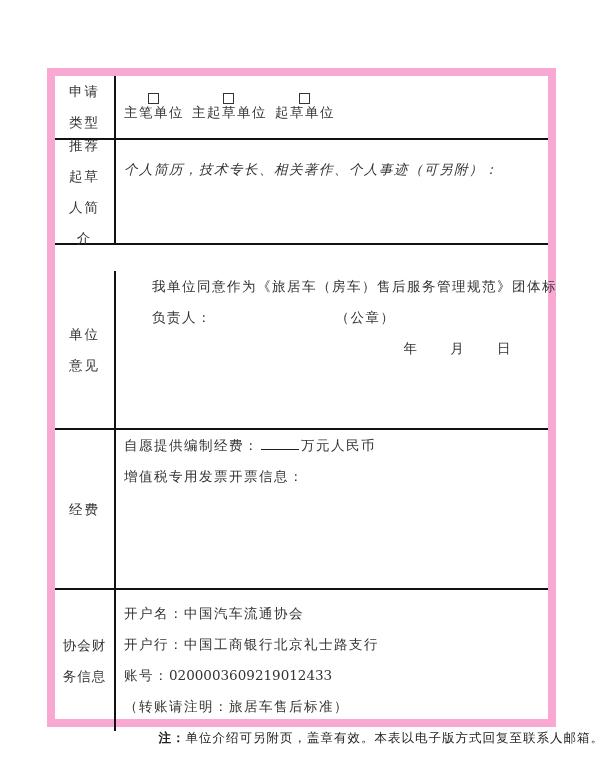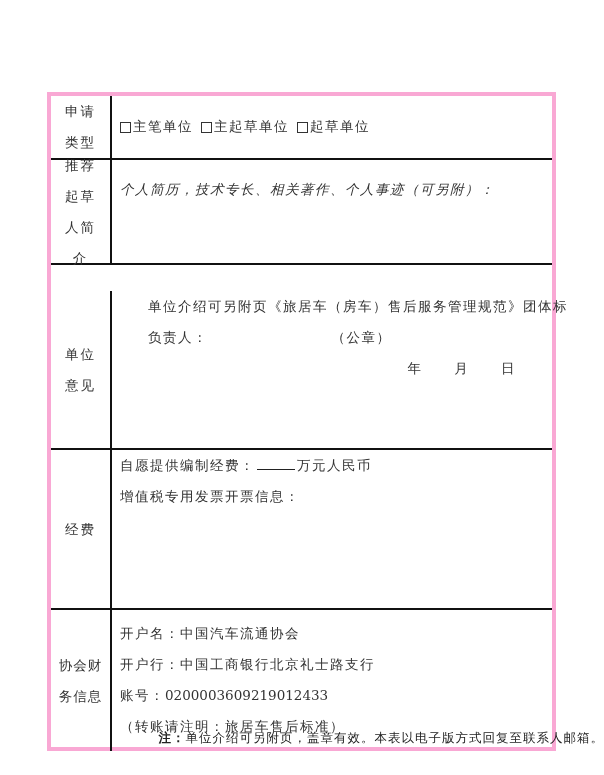--- a/index.html
+++ b/index.html
@@ -15,23 +15,22 @@
       font-family: "DejaVu Serif", "Liberation Serif", serif;
       color: #333333;
       font-size: 13.5px;
     }
     .form-table {
       position: absolute;
       left: 47px;
       top: 68px;
       width: 509px;
       height: 659px;
-      border: 4px solid #f9a8d4;
-      box-sizing: border-box;
-      margin-top: 24px;
+      border: 8px solid #f9a8d4;
+      box-sizing: border-box;
     }
     .row {
       position: absolute;
       left: 0;
       right: 0;
       box-sizing: border-box;
       border-bottom: 2px solid #111111;
     }
     .row:last-child { border-bottom: none; }
     .label-cell {
@@ -73,20 +72,21 @@
     .checkbox-group {
       display: flex;
       height: 100%;
       align-items: center;
     }
     .checkbox-item {
       display: inline-flex;
       align-items: center;
       margin-right: 8px;
       letter-spacing: 1.5px;
+      flex-direction: column;
     }
     .checkbox-box {
       display: inline-block;
       width: 11px;
       height: 11px;
       border: 1px solid #333333;
       margin-right: 2px;
       box-sizing: border-box;
     }
     .blank-line {
@@ -155,21 +155,21 @@
       <div class="line italic">个人简历，技术专长、相关著作、个人事迹（可另附）：</div>
     </div>
   </div>
 
   <div class="row" style="top:195px; height:159px;">
     <div class="label-cell">
       <span>单位</span>
       <span>意见</span>
     </div>
     <div class="content-cell" style="padding-top:0;">
-      <div class="line indent">单位介绍可另附页《旅居车（房车）售后服务管理规范》团体标</div>
+      <div class="line indent">我单位同意作为《旅居车（房车）售后服务管理规范》团体标</div>
       <div class="line indent">
         <span>负责人：</span>
         <span style="display:inline-block; width:112px;"></span>
         <span>（公章）</span>
       </div>
       <div class="line date-line">
         <span>年</span>
         <span>月</span>
         <span>日</span>
       </div>

